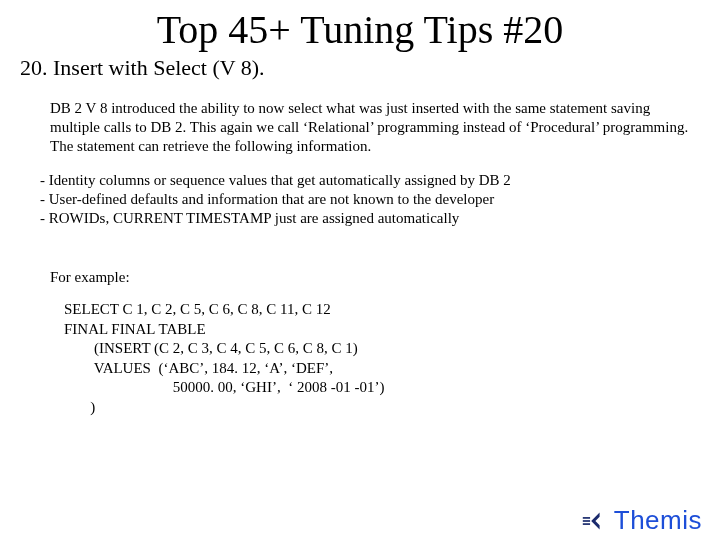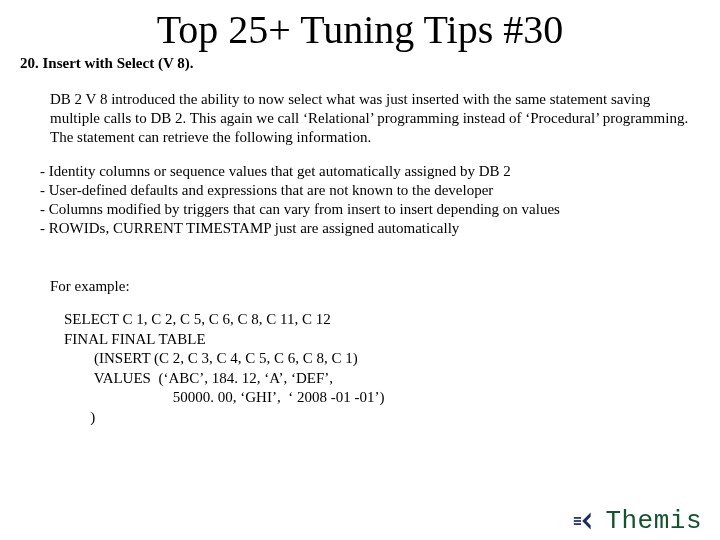--- a/index.html
+++ b/index.html
@@ -20,22 +20,22 @@
   }
   .title {
     font-size: 40px;
     font-weight: normal;
     text-align: center;
     margin: 6px 0 2px 0;
     padding-left: 60px;
     padding-right: 60px;
   }
   .subtitle {
-    font-size: 15px;
-    font-weight: bold;
+    font-size: 22px;
+    font-weight: normal;
     margin: 0 0 18px 20px;
   }
   .body {
     margin: 0 30px 0 50px;
     font-size: 15px;
     line-height: 1.25;
   }
   .para {
     margin-bottom: 16px;
   }
@@ -59,43 +59,42 @@
   }
   .logo {
     position: absolute;
     right: 18px;
     bottom: 10px;
     display: flex;
     align-items: center;
     gap: 6px;
   }
   .logo-text {
-    font-family: Liberation Mono, monospace;
+    font-family: Liberation Sans, sans-serif;
     font-size: 26px;
-    color: #14532d;
+    color: #1d4ed8;
     letter-spacing: 0.5px;
   }
 </style>
 </head>
 <body>
 
 <div class="slide">
 
-  <div class="title">Top 25+ Tuning Tips #30</div>
+  <div class="title">Top 45+ Tuning Tips #20</div>
 
   <div class="subtitle">20. Insert with Select (V 8).</div>
 
   <div class="body">
 
     <div class="para">DB 2 V 8 introduced the ability to now select what was just inserted with the same statement saving multiple calls to DB 2.  This again we call ‘Relational’ programming instead of ‘Procedural’ programming.  The statement can retrieve the following information.</div>
 
     <div class="bullets">
       <div class="line">-  Identity columns or sequence values that get automatically assigned by DB 2</div>
-      <div class="line"> - User-defined defaults and expressions that are not known to the developer</div>
-      <div class="line"> - Columns modified by triggers that can vary from insert to insert depending on values</div>
+      <div class="line"> - User-defined defaults and information that are not known to the developer</div>
       <div class="line"> - ROWIDs, CURRENT TIMESTAMP just are assigned automatically</div>
     </div>
 
     <div class="for-example">For example:</div>
 
     <div class="code"><span>SELECT C 1, C 2, C 5, C 6, C 8, C 11, C 12</span>
 <span>FINAL FINAL TABLE</span>
 <span>        (INSERT (C 2, C 3, C 4, C 5, C 6, C 8, C 1)</span>
 <span>        VALUES  (‘ABC’, 184. 12, ‘A’, ‘DEF’,</span>
 <span>                             50000. 00, ‘GHI’,  ‘ 2008 -01 -01’)</span>

